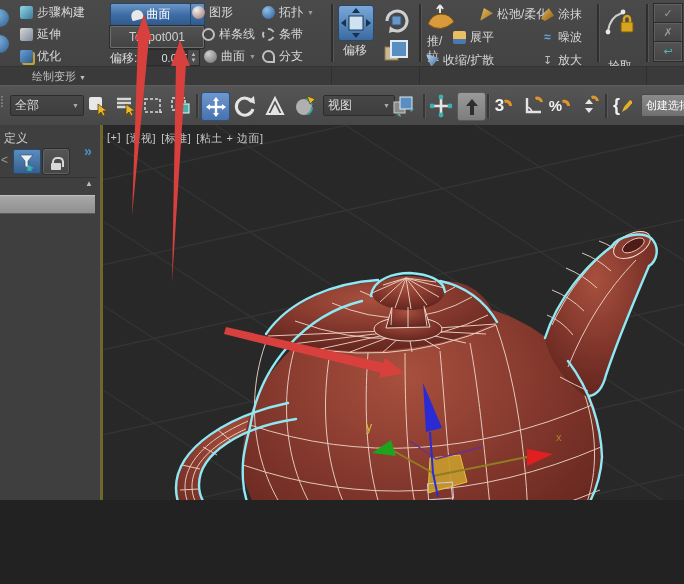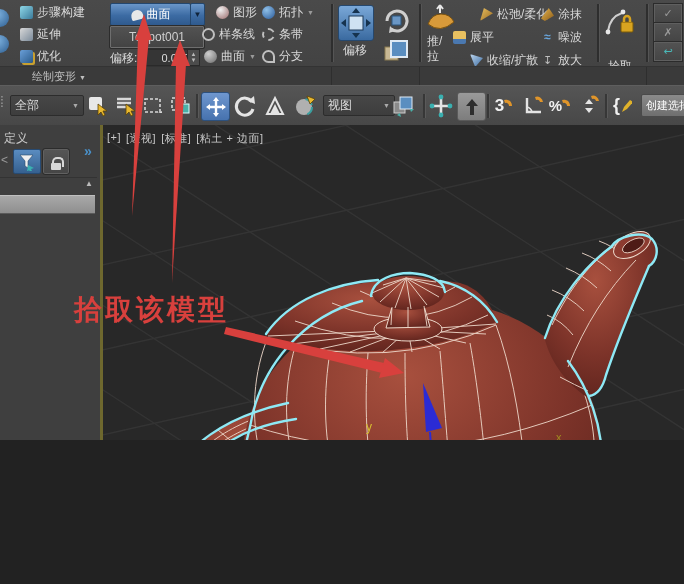--- a/index.html
+++ b/index.html
@@ -1,16 +1,16 @@
 <!DOCTYPE html>
 <html><head>
 <meta charset="utf-8">
 <style>
   html,body{margin:0;padding:0;background:#222;}
-  #app{position:relative;width:684px;height:440px;overflow:hidden;background:#454545;
+  #app{position:relative;width:684px;height:500px;overflow:hidden;background:#454545;
        font-family:"Liberation Sans","DejaVu Sans",sans-serif;color:#d6d6d6;}
   .abs{position:absolute;}
   
   #ribbon{left:0;top:0;width:684px;height:85px;background:linear-gradient(#4a4a4a,#414141);}
   .rtool{display:flex;align-items:center;gap:4px;font-size:12px;color:#d8d8d8;white-space:nowrap;cursor:default;}
   .mini{width:13px;height:13px;border-radius:2px;flex:0 0 auto;}
   .vsep{width:2px;background:linear-gradient(#2e2e2e,#2e2e2e);box-shadow:1px 0 0 #555;}
   #lblstrip{left:0;top:66px;width:684px;height:19px;background:#3a3a3a;border-top:1px solid #333;
             font-size:11px;color:#bfbfbf;}
   .panellbl{position:absolute;top:2px;text-align:center;}
@@ -86,21 +86,21 @@
       <span>偏移:</span>
     </div>
     <div class="abs field" style="left:140px;top:49px;width:45px;height:15px;">
       <span>0.000</span>
     </div>
     <div class="abs spin" style="left:187px;top:49px;width:11px;height:15px;">
         <span>▲</span>
         <span>▼</span>
       </div>
 
-    <div class="abs rtool" style="left:216px;top:4px;">
+    <div class="abs rtool" style="left:192px;top:4px;">
       <span class="mini" style="border-radius:50%;background:radial-gradient(circle at 35% 30%,#f0f0f0,#9a6a6a);"></span>
       <span>图形</span>
     </div>
     <div class="abs rtool" style="left:202px;top:26px;justify-content:flex-end;">
       <span class="mini" style="border-radius:50%;border:2px solid #bfbfbf;width:9px;height:9px;background:transparent;"></span>
       <span>样条线</span>
     </div>
     <div class="abs rtool" style="left:204px;top:48px;">
       <span class="mini" style="border-radius:50%;background:radial-gradient(circle at 35% 30%,#cfcfcf,#6a6a6a);"></span>
       <span>曲面</span>
@@ -166,21 +166,21 @@
       <span>涂抹</span>
     </div>
     <div class="abs rtool" style="left:453px;top:29px;">
       <span class="mini" style="background:linear-gradient(#e8c060 60%,#4a78b0 60%);"></span>
       <span>展平</span>
     </div>
     <div class="abs rtool" style="left:541px;top:29px;">
       <span class="mini" style="background:transparent;color:#6aa8e0;font-size:12px;line-height:13px;text-align:center;font-weight:bold;">≈</span>
       <span>噪波</span>
     </div>
-    <div class="abs rtool" style="left:470px;top:52px;justify-content:flex-end;">
+    <div class="abs rtool" style="left:426px;top:52px;justify-content:flex-end;">
       <span class="mini" style="background:linear-gradient(135deg,#bfd8f0,#3a6aa0);clip-path:polygon(0 0,100% 30%,40% 100%);"></span>
       <span>收缩/扩散</span>
     </div>
     <div class="abs rtool" style="left:541px;top:52px;">
       <span class="mini" style="background:transparent;color:#bfbfbf;font-size:11px;line-height:13px;text-align:center;">↧</span>
       <span>放大</span>
     </div>
 
     <div class="abs vsep" style="left:597px;top:4px;height:58px;"></div>
 
@@ -498,17 +498,14 @@
   <svg id="overlay" class="abs" width="684" height="584">
     <g fill="#d8403d">
       <polygon points="132,216 138,38 149,38"></polygon>
       <polygon points="135,40 152,40 144,14"></polygon>
       <polygon points="172,283 176,64 186,64"></polygon>
       <polygon points="171,66 190,66 180,40"></polygon>
       <polygon points="226,327 224,334 382,373 384,363"></polygon>
       <polygon points="385,358 379,378 404,373"></polygon>
     </g>
   </svg>
-  <div id="annot-text" class="abs">
-    <span>拾取该模型</span>
-  </div>
 
 </div>
 
 </body></html>

